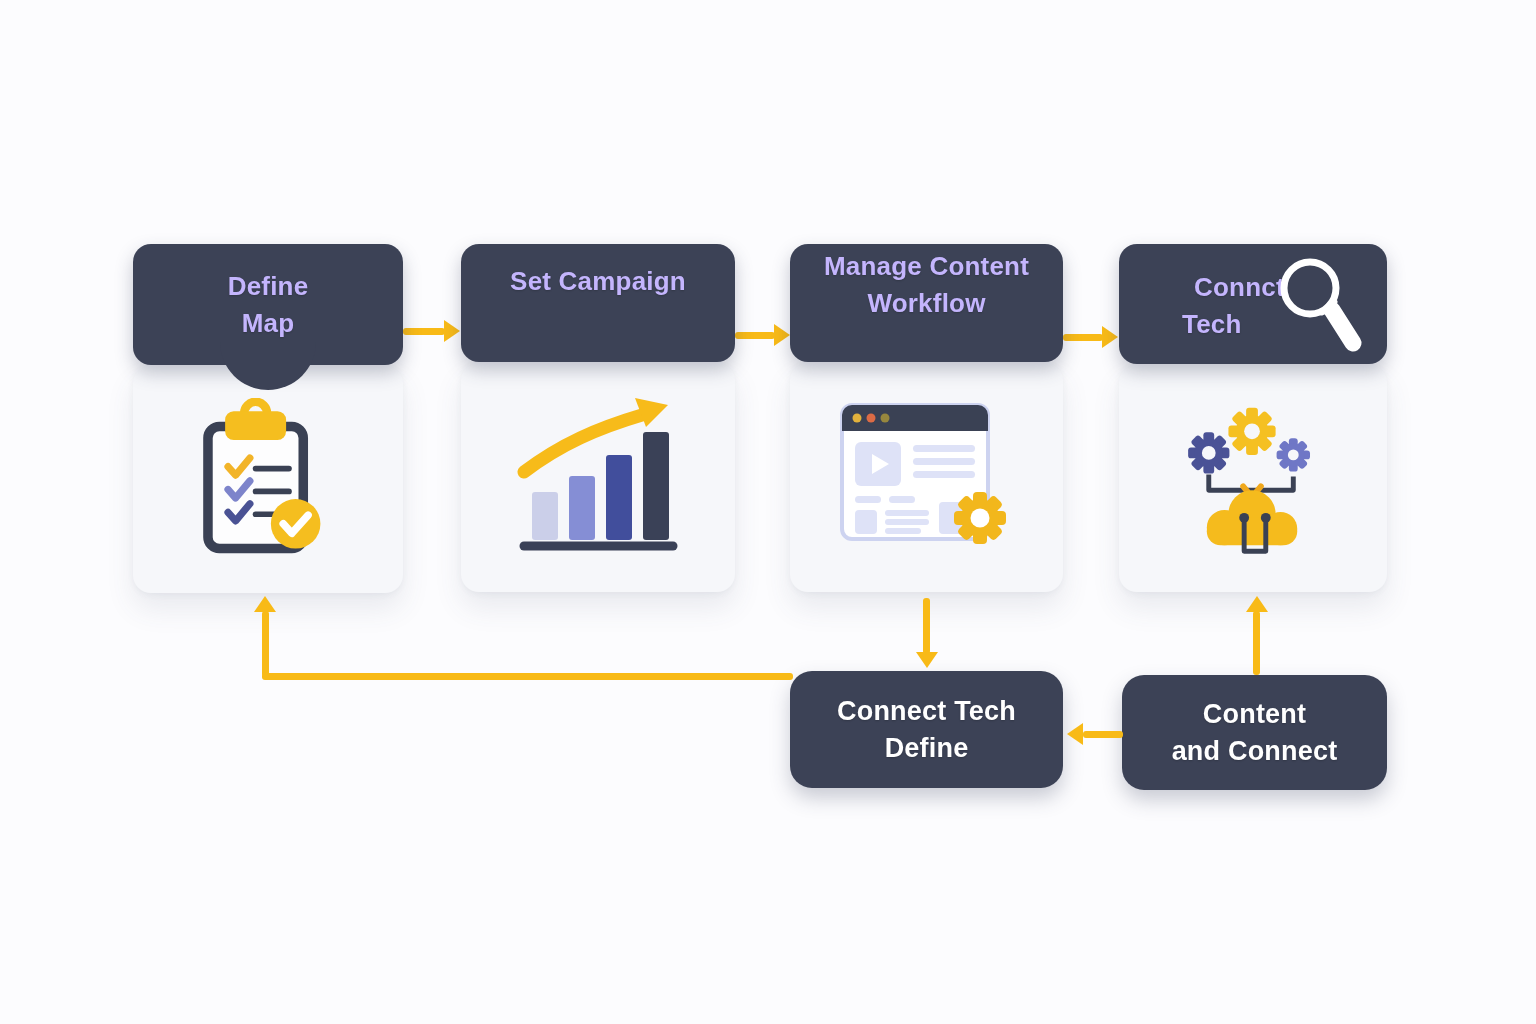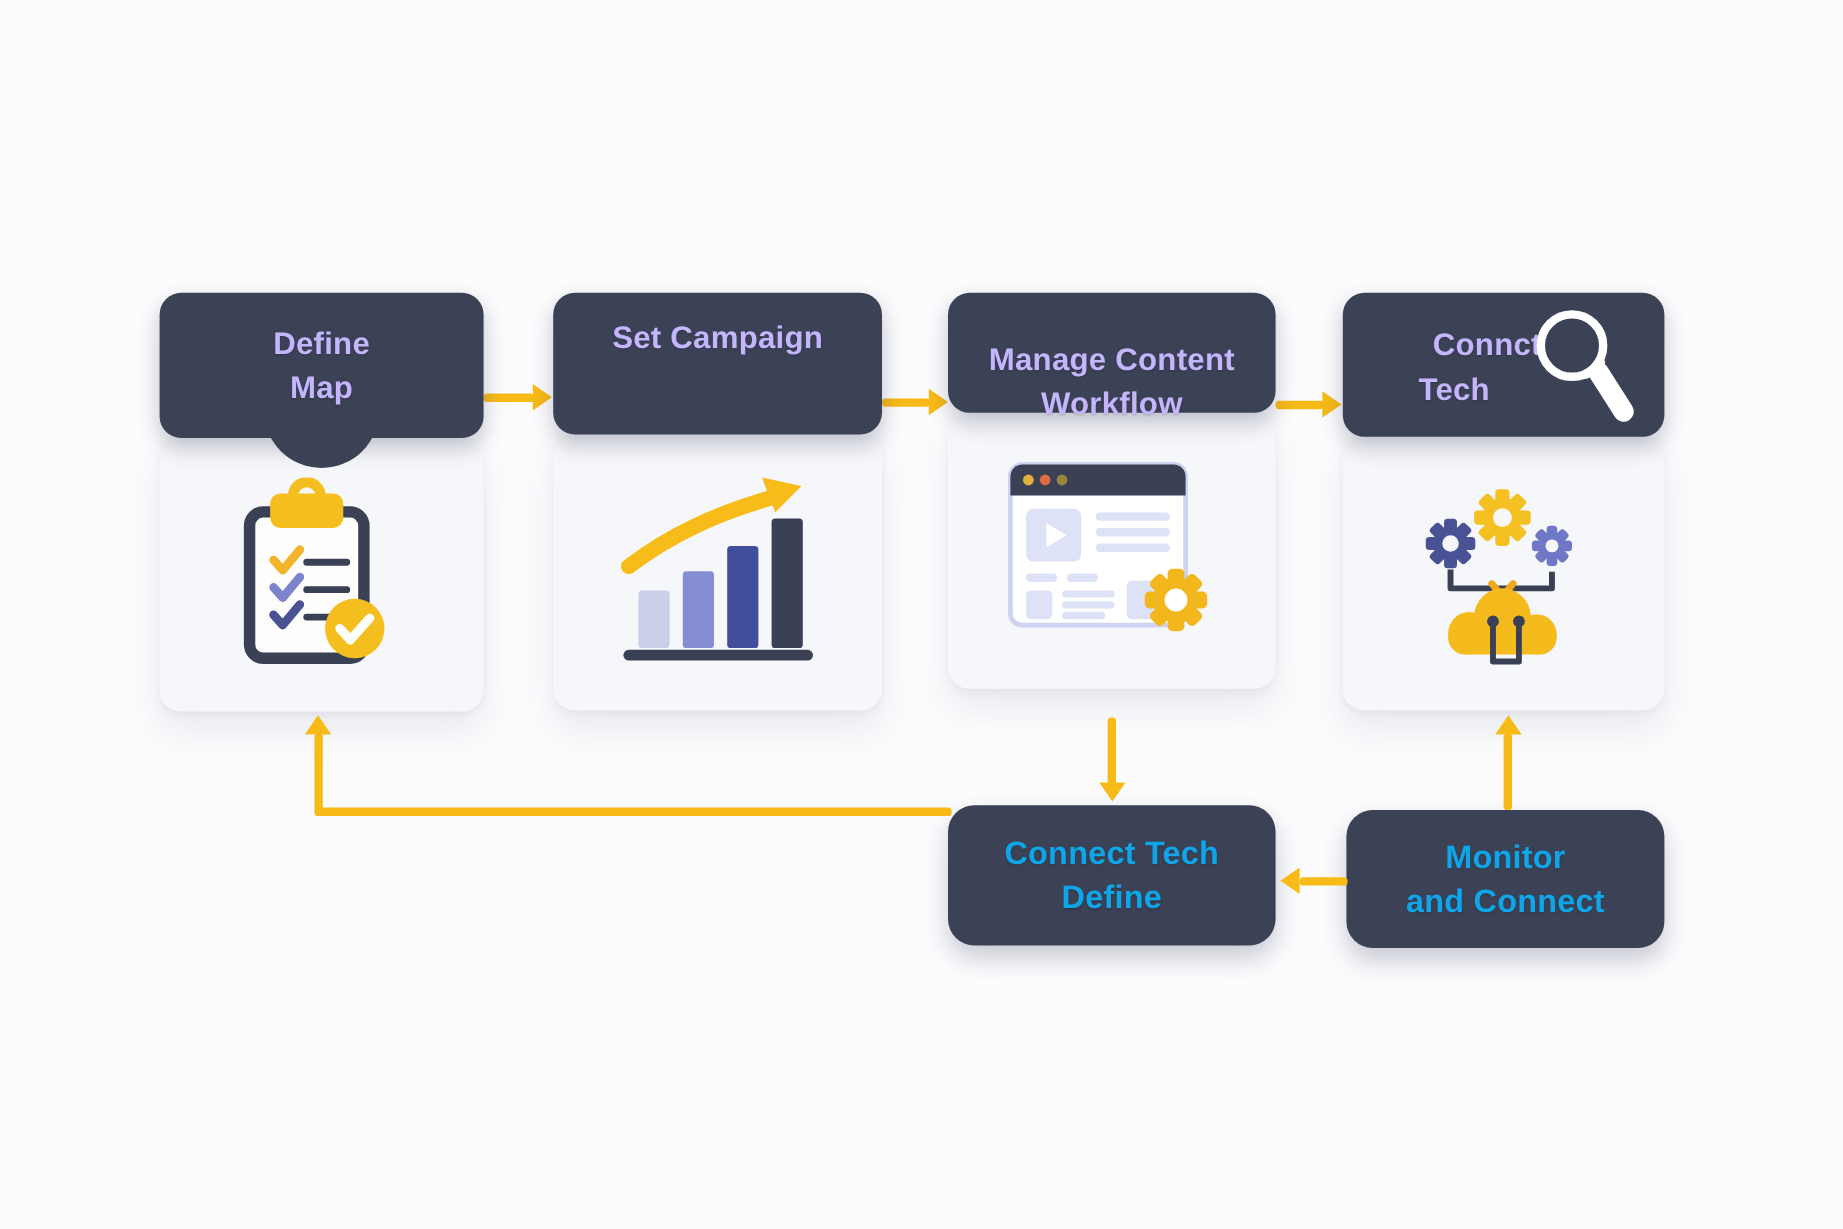--- a/index.html
+++ b/index.html
@@ -28,21 +28,21 @@
     background:var(--navy);border-radius:0 0 48px 48px;z-index:1;
   }
   .card{
     background:var(--card);border-radius:18px;
     box-shadow:0 16px 28px rgba(70,80,110,.10), 0 2px 6px rgba(70,80,110,.06);
     display:flex;align-items:center;justify-content:center;
   }
 
   
   .node{
-    position:absolute;background:var(--navy);border-radius:22px;color:#0ea5e9;
+    position:absolute;background:var(--navy);border-radius:22px;color:#ffffff;
     font-weight:700;font-size:27px;line-height:37px;text-align:center;letter-spacing:.2px;
     display:flex;flex-direction:column;align-items:center;justify-content:center;
     box-shadow:0 10px 20px rgba(50,58,86,.25);
     text-shadow:0 1px 2px rgba(0,0,0,.18);
   }
 
   
   .hline,.vline{position:absolute;background:var(--yellow);border-radius:3px;}
   .hline{height:7px;}
   .vline{width:7px;}
@@ -95,21 +95,21 @@
         <rect x="90" y="57" width="26" height="85" rx="3" fill="#414E9C"></rect>
         <rect x="127" y="34" width="26" height="108" rx="3" fill="#3A4157"></rect>
         <line x1="8" y1="148" x2="157" y2="148" stroke="#3A4157" stroke-width="9" stroke-linecap="round"></line>
         <path d="M8 74 C 45 46, 82 30, 126 17" fill="none" stroke="#F7BB1A" stroke-width="13" stroke-linecap="round"></path>
         <polygon points="152,7 119,0 130,29" fill="#F7BB1A"></polygon>
       </svg>
     </div>
   </div>
 
   <div class="unit" style="left:790px;width:273px;">
-    <div class="head" style="height:100px;padding-top:37px;">
+    <div class="head" style="height:118px;padding-top:4px;">
       <span class="ln">Manage Content</span>
       <span class="ln">Workflow</span>
     </div>
     <div class="card" style="height:230px;">
       <svg width="175" height="150" viewBox="0 0 175 150">
         <rect x="3" y="3" width="146" height="134" rx="10" fill="#FFFFFF" stroke="#CDD3F0" stroke-width="4"></rect>
         <path d="M3 13 a10 10 0 0 1 10 -10 h126 a10 10 0 0 1 10 10 v16 h-146 z" fill="#3A4154"></path>
         <circle cx="18" cy="16" r="4.5" fill="#E2B13C"></circle>
         <circle cx="32" cy="16" r="4.5" fill="#DC6B45"></circle>
         <circle cx="46" cy="16" r="4.5" fill="#97873E"></circle>
@@ -188,21 +188,21 @@
       </svg>
     </div>
   </div>
 
   <div class="node" style="left:790px;top:671px;width:273px;height:117px;">
     <span class="ln">Connect Tech</span>
     <span class="ln">Define</span>
   </div>
 
   <div class="node" style="left:1122px;top:675px;width:265px;height:115px;">
-    <span class="ln">Monitor</span>
+    <span class="ln">Content</span>
     <span class="ln">and Connect</span>
   </div>
 
   <div class="hline" style="left:403px;top:328px;width:42px;"></div>
   <div class="ah ah-right" style="left:444px;top:320px;"></div>
 
   <div class="hline" style="left:735px;top:332px;width:40px;"></div>
   <div class="ah ah-right" style="left:774px;top:324px;"></div>
 
   <div class="hline" style="left:1063px;top:334px;width:40px;"></div>

